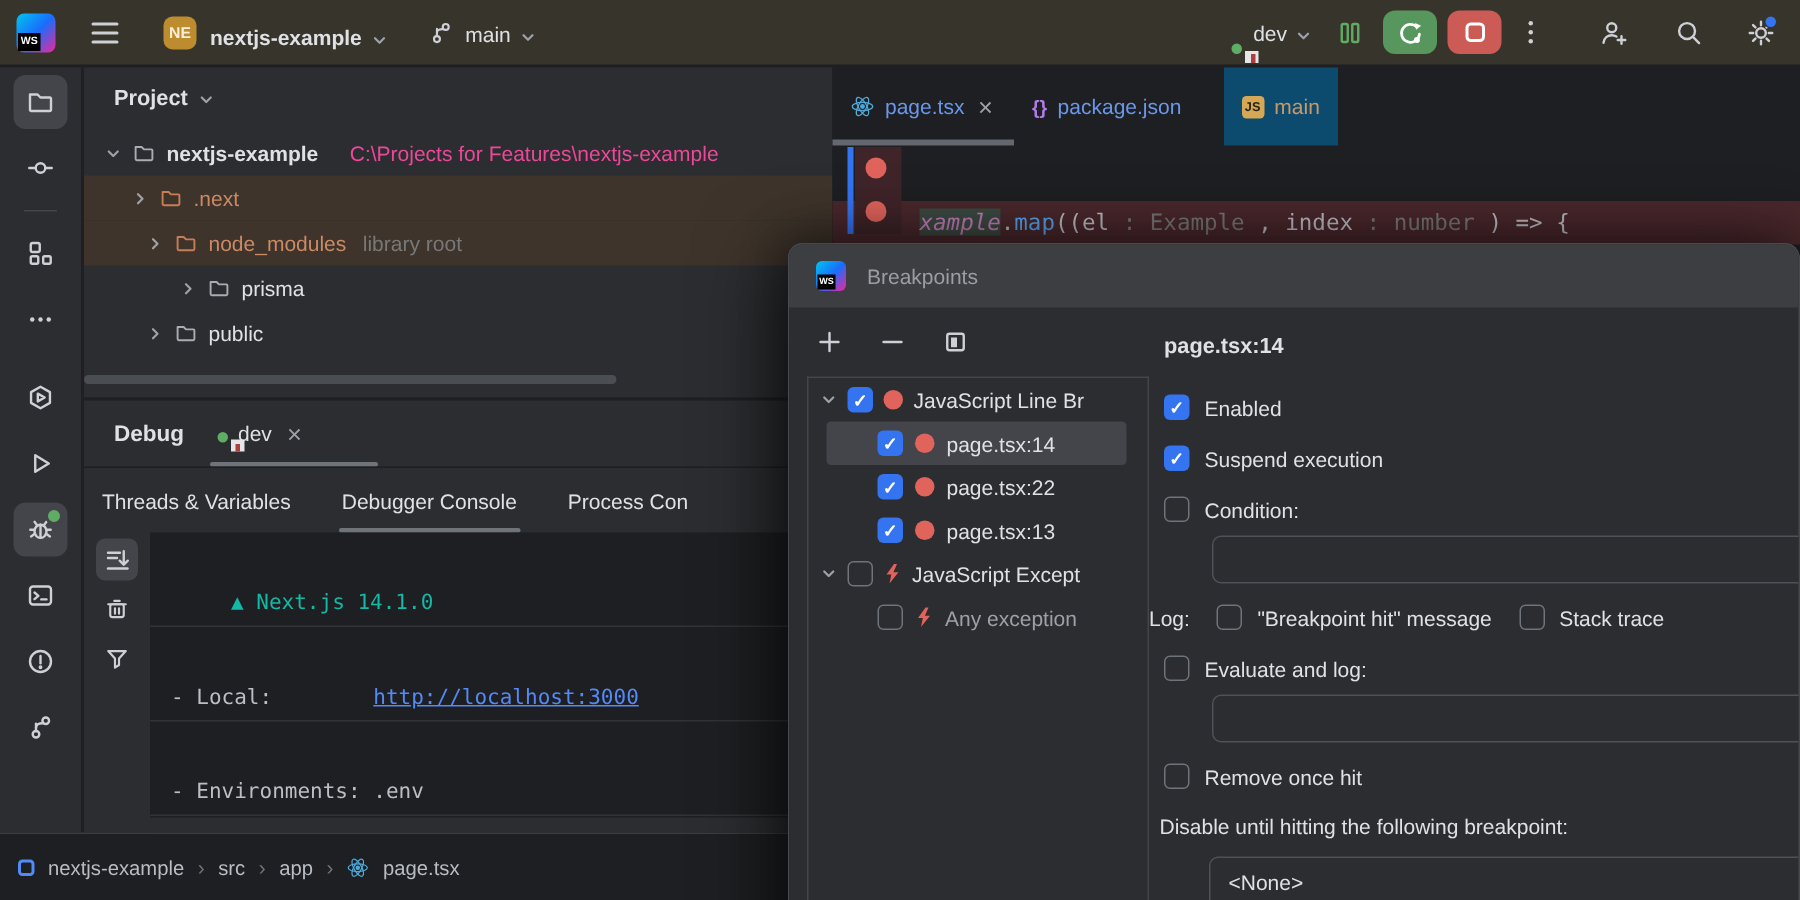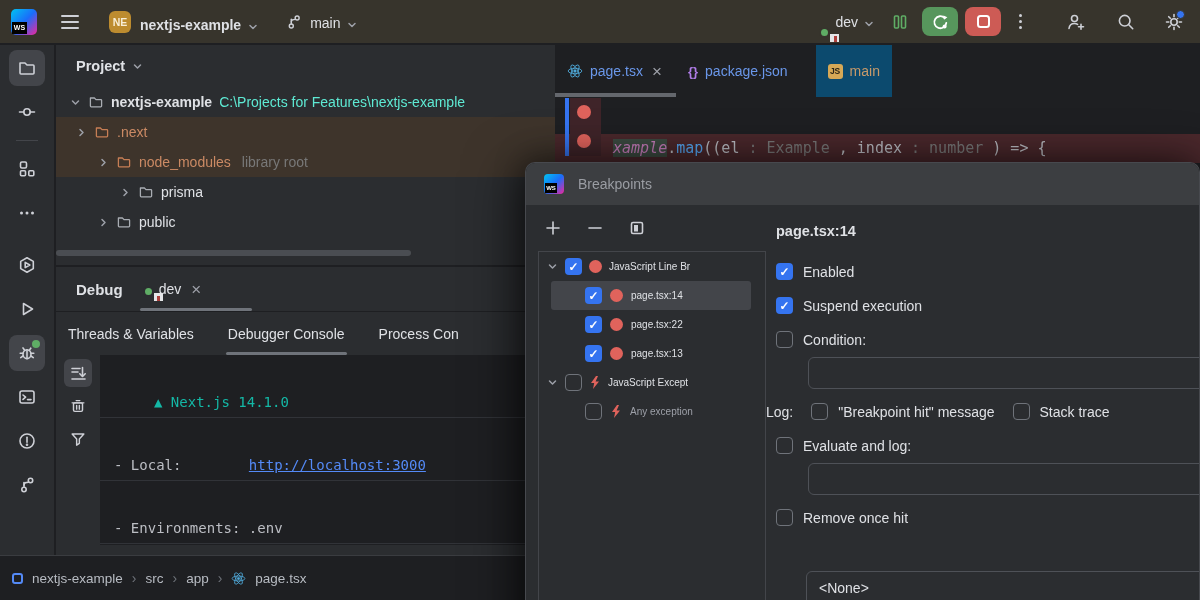--- a/index.html
+++ b/index.html
@@ -37,21 +37,21 @@
   #side{left:0;top:45px;width:55px;height:510px;background:#2b2d30;border-right:1px solid #1e1f22;box-sizing:border-box;display:flex;flex-direction:column;align-items:center;padding-top:5px}
   .scell{width:36px;height:36px;border-radius:8px;display:flex;align-items:center;justify-content:center;margin-bottom:8px;position:relative;flex:none}
   .scell.sel{background:#43454a}
   .sdiv{width:22px;height:1px;background:#43454a;margin:2px 0 10px 0}
   .gdot2{position:absolute;right:3px;top:3px;width:8px;height:8px;border-radius:50%;background:#5fad65;border:2px solid #43454a}
 
   
   #project{left:56px;top:45px;width:499px;height:220px;background:#2b2d30;overflow:hidden}
   .pj-head{height:42px;display:flex;align-items:center;padding-left:20px;gap:7px;font-weight:700;font-size:14.5px}
   .trow{height:30px;display:flex;align-items:center;gap:7px;white-space:nowrap;font-size:14px}
-  .trow .path{color:#5eead4;margin-left:0}
+  .trow .path{color:#ec4899;margin-left:14px}
   .trow .badge{color:#787878;margin-left:4px}
   .trow.excl{background:#3e342b}
   .txt-orange{color:#cb8a64}
   .hscroll{position:absolute;left:0;top:205px;width:355px;height:6px;background:#55585e;border-radius:3px;opacity:.75}
 
   
   #editor{left:555px;top:45px;width:645px;height:510px;background:#1e1f22}
   .tabbar{display:flex;height:52px;align-items:stretch}
   .etab{display:flex;align-items:center;gap:7px;padding:0 12px;font-size:14px;color:#6a97ea;position:relative}
   .etab.active::after{content:"";position:absolute;left:0;right:0;bottom:0;height:4px;background:#64676d}
@@ -88,21 +88,21 @@
   
   #statusbar{left:0;top:555px;width:1200px;height:45px;background:#1e1f22;border-top:1px solid #3a3c40;box-sizing:border-box;display:flex;align-items:center;padding:0 12px;gap:9px;color:#b8bcc3;font-size:13.5px}
   .crumb-sep::after{content:"\203A";color:#6f737a;font-size:14px}
   .pjicon{width:11px;height:11px;border:2px solid #548af7;border-radius:3px;box-sizing:border-box}
 
   
   #dialog{left:525px;top:162px;width:675px;height:561px;background:#2b2d30;border:1px solid #47494e;border-bottom:none;border-radius:10px 10px 0 0;box-shadow:-10px 6px 50px rgba(0,0,0,.55),0 -4px 30px rgba(0,0,0,.35);box-sizing:border-box;overflow:hidden}
   .dlg-title{height:42px;background:#3c3e41;display:flex;align-items:center;gap:14px;padding-left:18px;color:#9a9da3;font-size:14px;border-radius:9px 9px 0 0}
   .dlg-tools{position:absolute;left:18px;top:56px;display:flex;gap:24px;align-items:center}
   .treebox{position:absolute;left:12px;top:88px;width:228px;bottom:0;border:1px solid #43454a;border-bottom:none;box-sizing:border-box;overflow:hidden}
-  .bpt-row{height:29px;display:flex;align-items:center;gap:8px;padding-left:46px;font-size:10px;white-space:nowrap;overflow:hidden}
+  .bpt-row{height:29px;display:flex;align-items:center;gap:8px;padding-left:46px;font-size:14px;white-space:nowrap;overflow:hidden}
   .bpt-row.group{padding-left:8px;gap:7px}
   .bpt-row.selrow{background:#43454a;margin:0 14px 0 12px;padding-left:34px;border-radius:3px}
   .cb{width:17px;height:17px;border-radius:4px;box-sizing:border-box;display:flex;align-items:center;justify-content:center;flex:none}
   .cb.on{background:#3574f0}
   .cb.on::after{content:"\2713";color:#fff;font-size:12px;font-weight:700}
   .cb.off{border:1.6px solid #6f737a}
   .rdot{width:13px;height:13px;border-radius:50%;background:#e0635c;flex:none}
   .dim{color:#9da0a8}
   .dtitle{position:absolute;left:250px;top:60px;font-weight:700;font-size:14.5px}
   .cbrow{position:absolute;display:flex;align-items:center;gap:10px;font-size:14px;white-space:nowrap}
@@ -274,21 +274,21 @@
   <div class="trow" style="padding-left:14px">
     <svg class="chev" width="11" height="11" viewBox="0 0 11 11">
         <polyline points="2.5,4 5.5,7 8.5,4"></polyline>
       </svg>
     <svg class="st" width="16" height="16" viewBox="0 0 20 20" style="stroke:#a9adb3">
         <path d="M3 5h5l2 2h6.1a.9.9 0 0 1 .9.9V15a1 1 0 0 1-1 1H4a1 1 0 0 1-1-1V5z"></path>
       </svg>
     <span style="font-weight:700">nextjs-example</span>
     <span class="path">C:\Projects for Features\nextjs-example</span>
   </div>
-  <div class="trow excl" style="padding-left:20px">
+  <div class="trow excl" style="padding-left:32px">
     <svg class="chev" width="11" height="11" viewBox="0 0 11 11">
         <polyline points="4,2.5 7,5.5 4,8.5"></polyline>
       </svg>
     <svg class="st" width="16" height="16" viewBox="0 0 20 20" style="stroke:#c77e55">
         <path d="M3 5h5l2 2h6.1a.9.9 0 0 1 .9.9V15a1 1 0 0 1-1 1H4a1 1 0 0 1-1-1V5z"></path>
       </svg>
     <span class="txt-orange">.next</span>
   </div>
   <div class="trow excl" style="padding-left:42px">
     <svg class="chev" width="11" height="11" viewBox="0 0 11 11">
@@ -512,16 +512,17 @@
     <span class="cb off"></span>
     <span>Evaluate and log:</span>
   </div>
   <div class="dinput" style="top:300px"></div>
 
   <div class="cbrow" style="left:250px;top:346px">
     <span class="cb off"></span>
     <span>Remove once hit</span>
   </div>
 
+  <div class="dlabel" style="left:247px;top:380px">Disable until hitting the following breakpoint:</div>
   <div class="combo">
     <span>&lt;None&gt;</span>
   </div>
 </div>
 
 </body></html>

